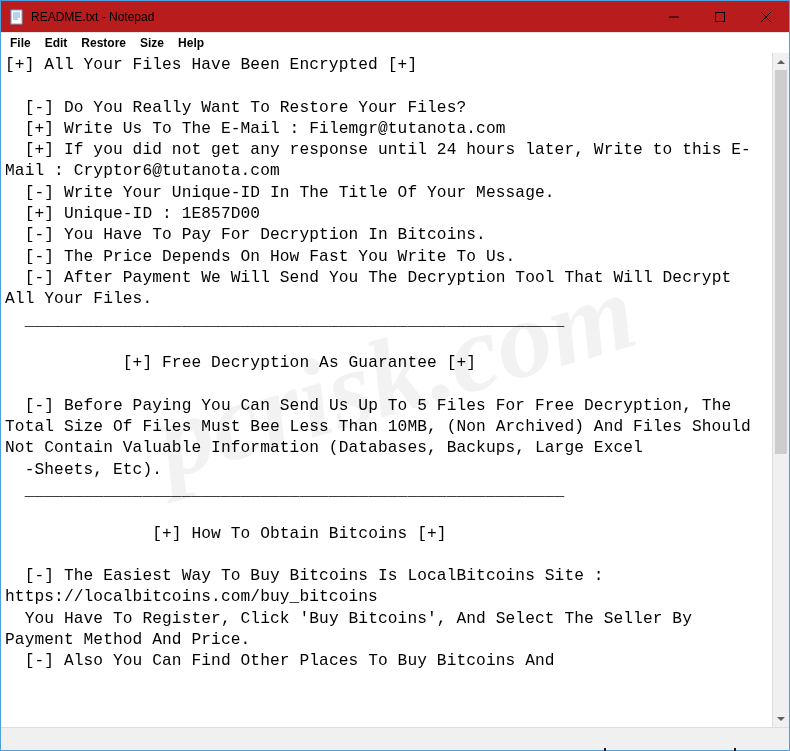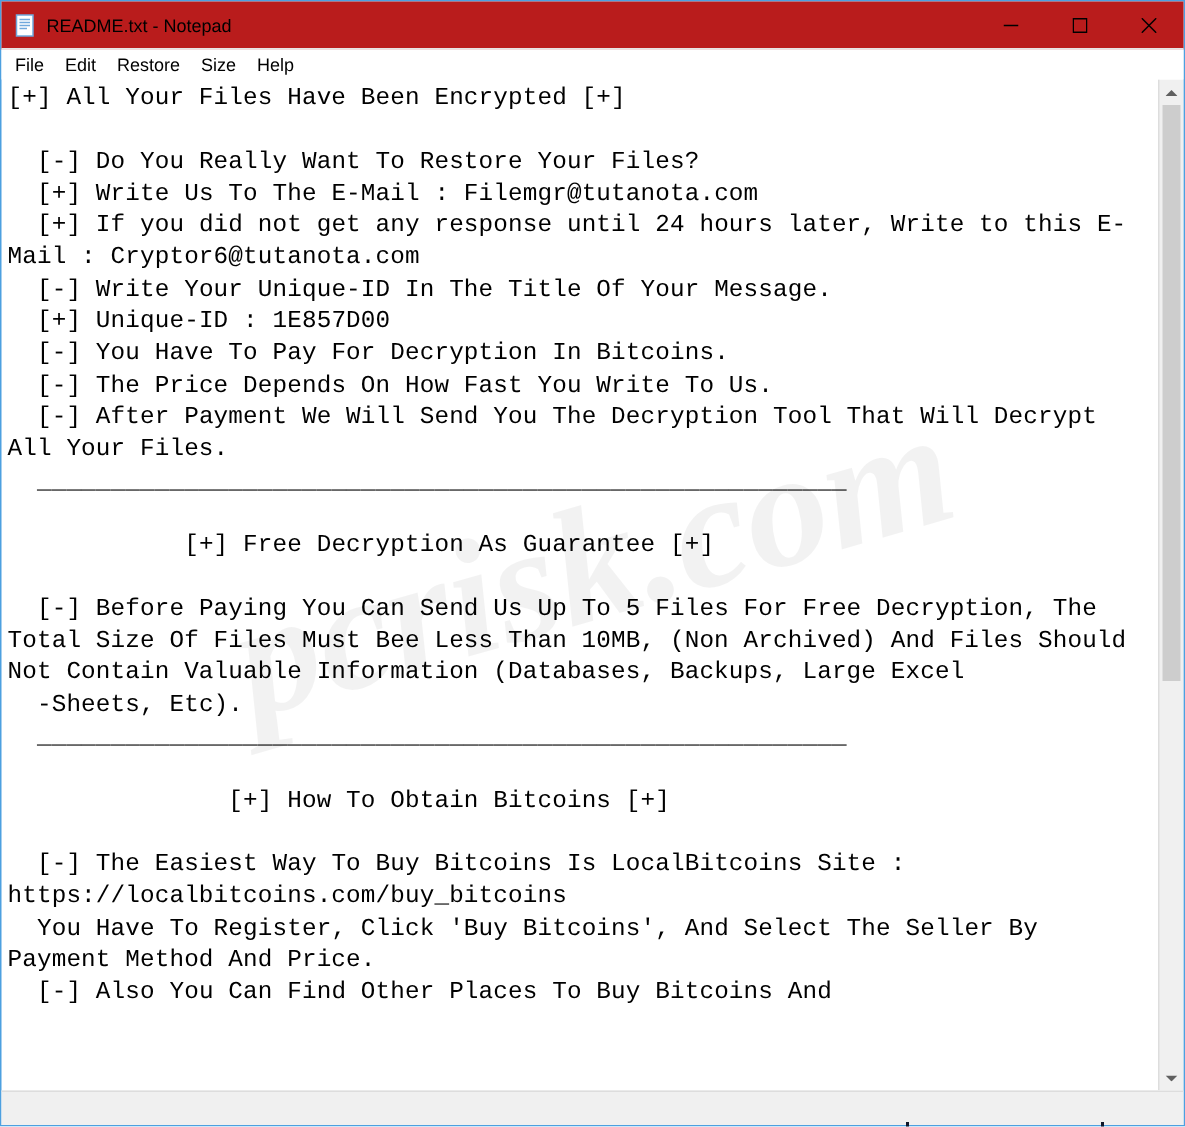--- a/index.html
+++ b/index.html
@@ -47,20 +47,21 @@
   font-size: 11px;
   color: #000;
 }
 .menubar {
   height: 20px;
   display: flex;
   align-items: center;
   padding: 0 2px;
   background: #fff;
   font-size: 12px;
+  font-weight: bold;
 }
 .menu-item {
   padding: 1px 7px;
   cursor: default;
 }
 .content {
   flex: 1;
   overflow: hidden;
   position: relative;
   display: flex;

